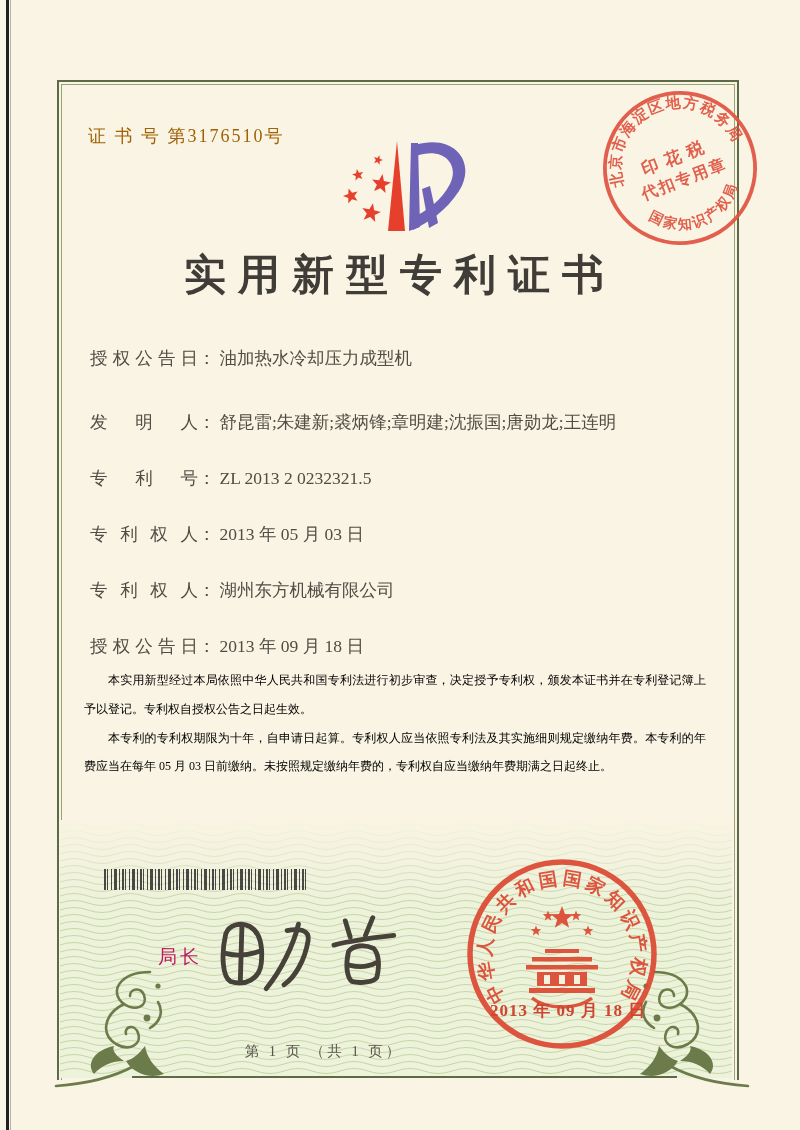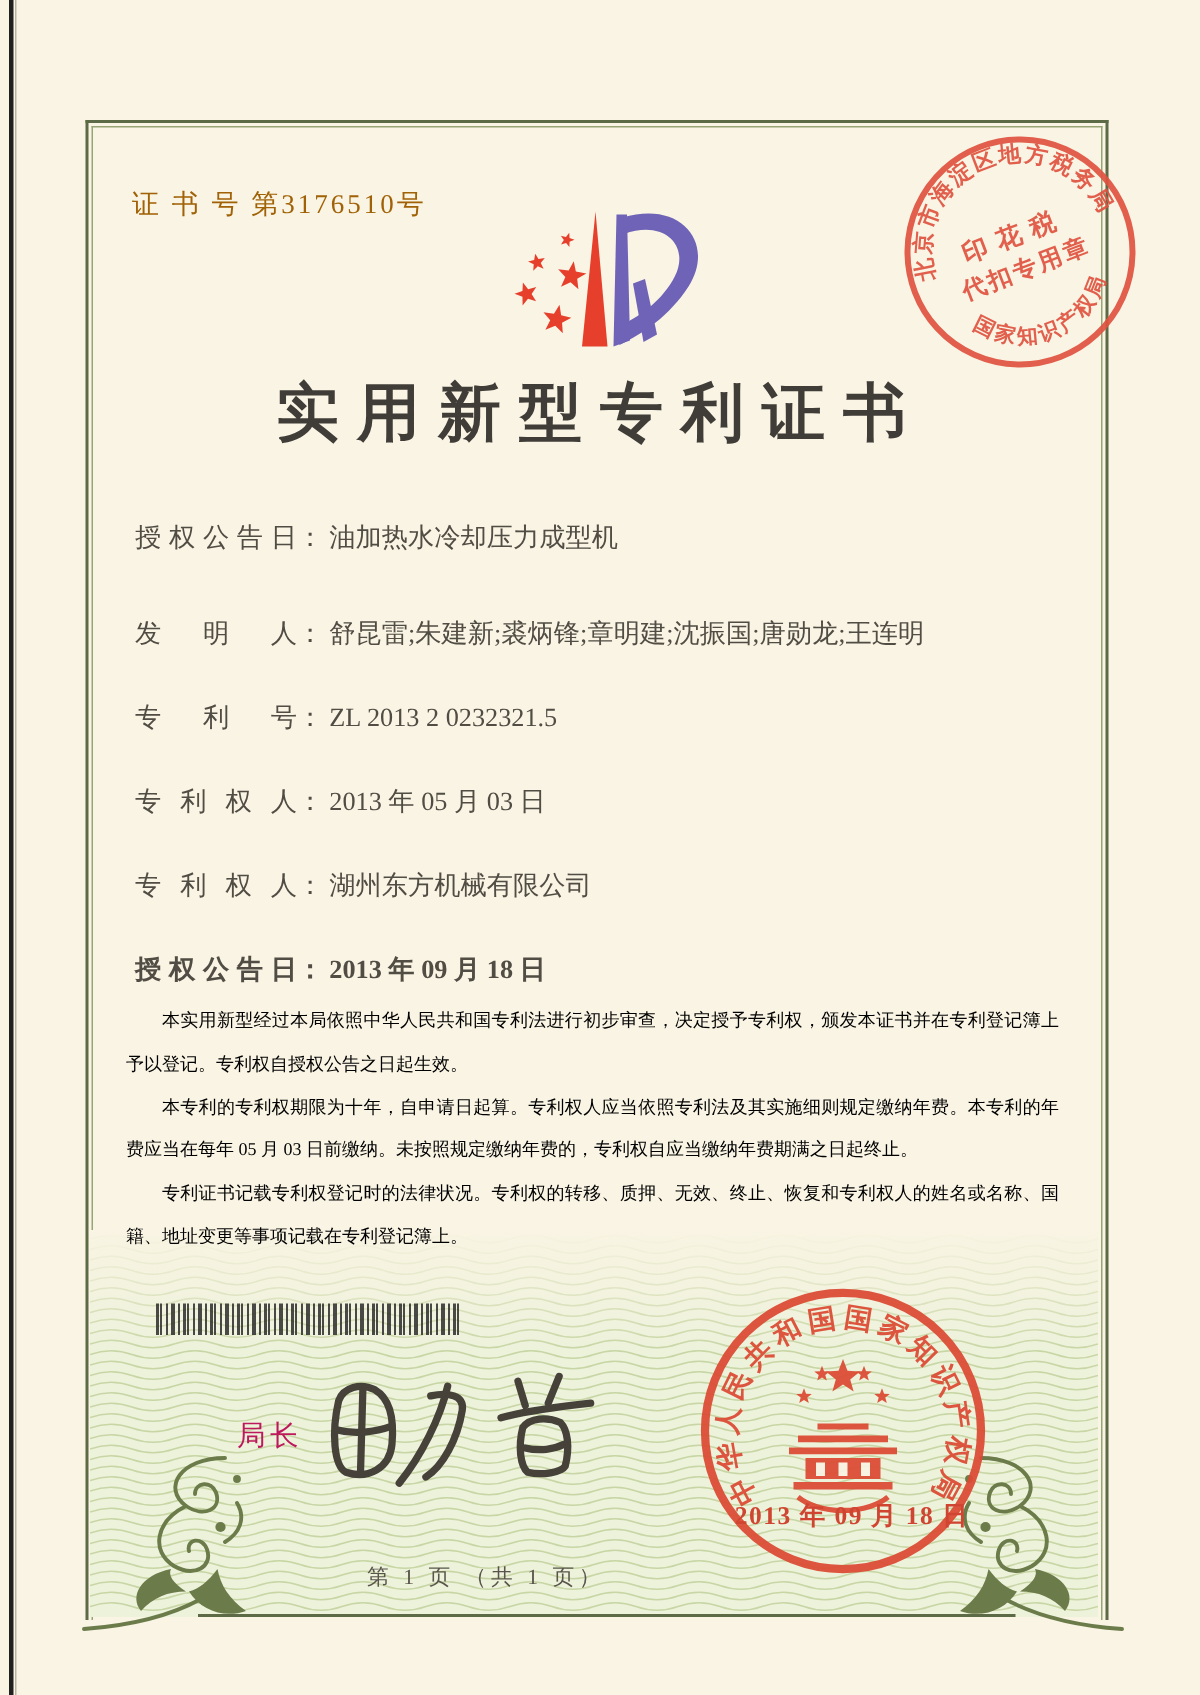--- a/index.html
+++ b/index.html
@@ -177,28 +177,27 @@
 </div>
 <div class="abs field-row" style="top:466px;">
   <span class="flabel">专利号</span><span class="fcolon">：</span><span>ZL 2013 2 0232321.5</span>
 </div>
 <div class="abs field-row" style="top:522px;">
   <span class="flabel">专利权人</span><span class="fcolon">：</span><span>2013 年 05 月 03 日</span>
 </div>
 <div class="abs field-row" style="top:578px;">
   <span class="flabel">专利权人</span><span class="fcolon">：</span><span>湖州东方机械有限公司</span>
 </div>
-<div class="abs field-row" style="top:634px;font-weight:bold;">
+<div class="abs field-row" style="top:634px;">
   <span class="flabel">授权公告日</span><span class="fcolon">：</span><span>2013 年 09 月 18 日</span>
 </div>
 
 <div class="abs paras">
   <p>本实用新型经过本局依照中华人民共和国专利法进行初步审查，决定授予专利权，颁发本证书并在专利登记簿上予以登记。专利权自授权公告之日起生效。</p>
   <p>本专利的专利权期限为十年，自申请日起算。专利权人应当依照专利法及其实施细则规定缴纳年费。本专利的年费应当在每年 05 月 03 日前缴纳。未按照规定缴纳年费的，专利权自应当缴纳年费期满之日起终止。</p>
-  <p>专利证书记载专利权登记时的法律状况。专利权的转移、质押、无效、终止、恢复和专利权人的姓名或名称、国籍、地址变更等事项记载在专利登记簿上。</p>
 </div>
 
 <div class="abs barcode"></div>
 
 <div class="abs director">局长</div>
 <svg class="abs sig" width="210" height="112" viewBox="0 0 260 130" aria-label="田力普">
   <g stroke="#46423a" stroke-width="6" fill="none" stroke-linecap="round" stroke-linejoin="round">
     <path d="M22,40 C16,66 18,94 28,99 C46,105 64,96 66,76 C68,54 64,38 52,31 C40,25 26,29 22,40 Z"></path>
     <path d="M42,30 L40,100"></path>
     <path d="M20,64 C34,68 52,66 66,61"></path>

